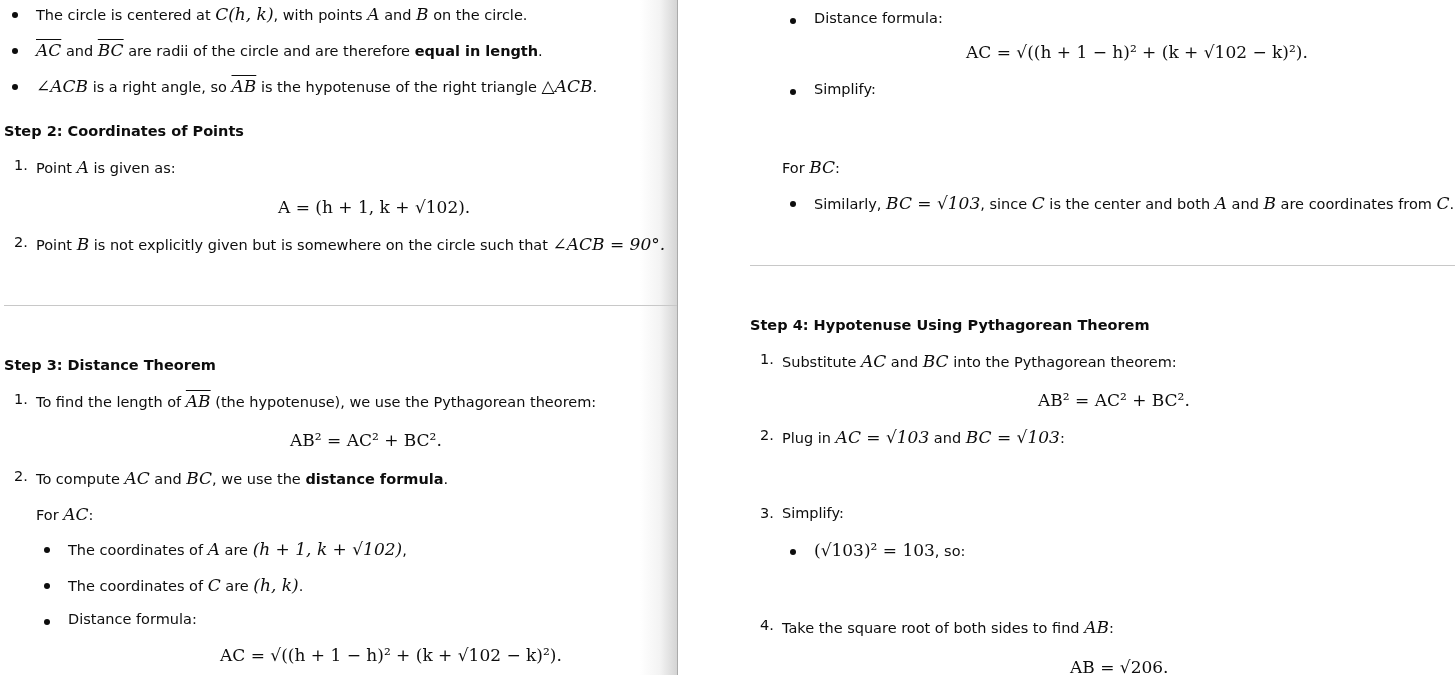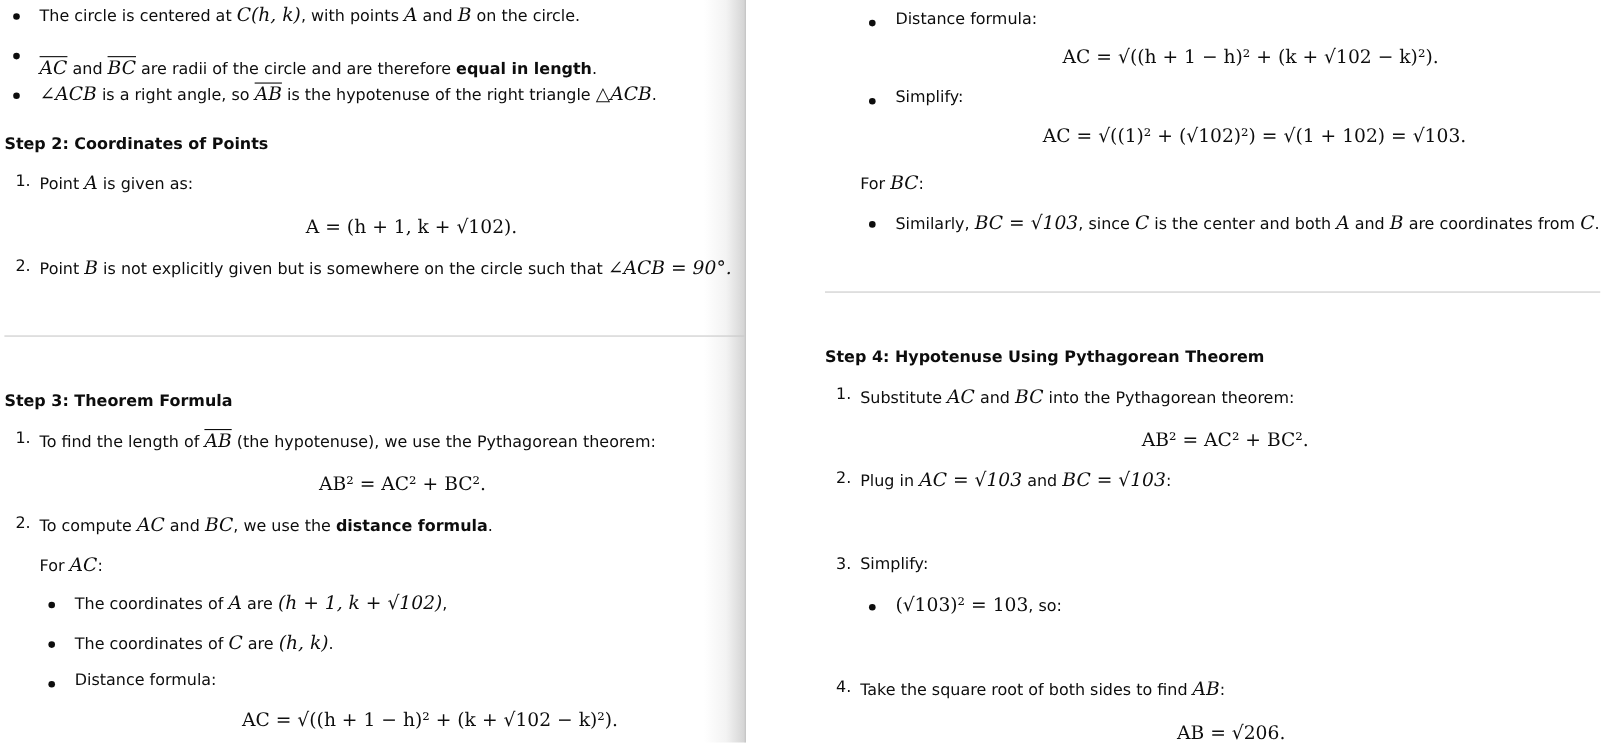--- a/index.html
+++ b/index.html
@@ -22,21 +22,21 @@
 <body>
 
 <div id="left" class="panel">
 
   <div class="bullet" style="left:12px;top:12px;"></div>
   <div class="abs" style="left:36px;top:4px;">
     <span>The circle is centered at </span><span class="m">C(h, k)</span><span>, with points </span><span class="m">A</span><span> and </span><span class="m">B</span><span> on the circle.</span>
   </div>
 
   <div class="bullet" style="left:12px;top:48px;"></div>
-  <div class="abs" style="left:36px;top:52px;">
+  <div class="abs" style="left:36px;top:40px;">
     <span class="m ov">AC</span><span> and </span><span class="m ov">BC</span><span> are radii of the circle and are therefore </span><span class="b">equal in length</span><span>.</span>
   </div>
 
   <div class="bullet" style="left:12px;top:84px;"></div>
   <div class="abs" style="left:36px;top:76px;">
     <span class="m">∠ACB</span><span> is a right angle, so </span><span class="m ov">AB</span><span> is the hypotenuse of the right triangle </span><span class="m">△ACB</span><span>.</span>
   </div>
 
   <div class="abs h" style="left:4px;top:123px;">Step 2: Coordinates of Points</div>
   <div class="num" style="left:14px;top:157px;">1.</div>
@@ -44,21 +44,21 @@
     <span>Point </span><span class="m">A</span><span> is given as:</span>
   </div>
   <div class="eq" style="left:278px;top:197px;">A = (h + 1, k + √102).</div>
   <div class="num" style="left:14px;top:234px;">2.</div>
   <div class="abs" style="left:36px;top:234px;">
     <span>Point </span><span class="m">B</span><span> is not explicitly given but is somewhere on the circle such that </span><span class="m">∠ACB = 90°.</span>
   </div>
 
   <div class="hr" style="left:4px;top:305px;width:673px;"></div>
 
-  <div class="abs h" style="left:4px;top:357px;">Step 3: Theorem Formula</div>
+  <div class="abs h" style="left:4px;top:357px;">Step 3: Distance Theorem</div>
   <div class="num" style="left:14px;top:391px;">1.</div>
   <div class="abs" style="left:36px;top:391px;">
     <span>To find the length of </span><span class="m ov">AB</span><span> (the hypotenuse), we use the Pythagorean theorem:</span>
   </div>
   <div class="eq" style="left:290px;top:430px;">AB² = AC² + BC².</div>
   <div class="num" style="left:14px;top:468px;">2.</div>
   <div class="abs" style="left:36px;top:468px;">
     <span>To compute </span><span class="m">AC</span><span> and </span><span class="m">BC</span><span>, we use the </span><span class="b">distance formula</span><span>.</span>
   </div>
   <div class="abs" style="left:36px;top:504px;">
@@ -77,21 +77,20 @@
   <div class="eq" style="left:220px;top:645px;">AC = √((h + 1 − h)² + (k + √102 − k)²).</div>
 </div>
 
 <div id="right" class="panel">
   <div class="bullet" style="left:112px;top:18px;"></div>
   <div class="abs" style="left:136px;top:10px;">Distance formula:</div>
   <div class="eq" style="left:288px;top:42px;">AC = √((h + 1 − h)² + (k + √102 − k)²).</div>
 
   <div class="bullet" style="left:112px;top:89px;"></div>
   <div class="abs" style="left:136px;top:81px;">Simplify:</div>
-  <div class="eq" style="left:270px;top:114px;">AC = √((1)² + (√102)²) = √(1 + 102) = √103.</div>
 
   <div class="abs" style="left:104px;top:157px;">
     <span>For </span><span class="m">BC</span><span>:</span>
   </div>
   <div class="bullet" style="left:112px;top:201px;"></div>
   <div class="abs" style="left:136px;top:193px;">
     <span>Similarly, </span><span class="m">BC = √103</span><span>, since </span><span class="m">C</span><span> is the center and both </span><span class="m">A</span><span> and </span><span class="m">B</span><span> are coordinates from </span><span class="m">C</span><span>.</span>
   </div>
 
   <div class="hr" style="left:72px;top:265px;width:705px;"></div>

